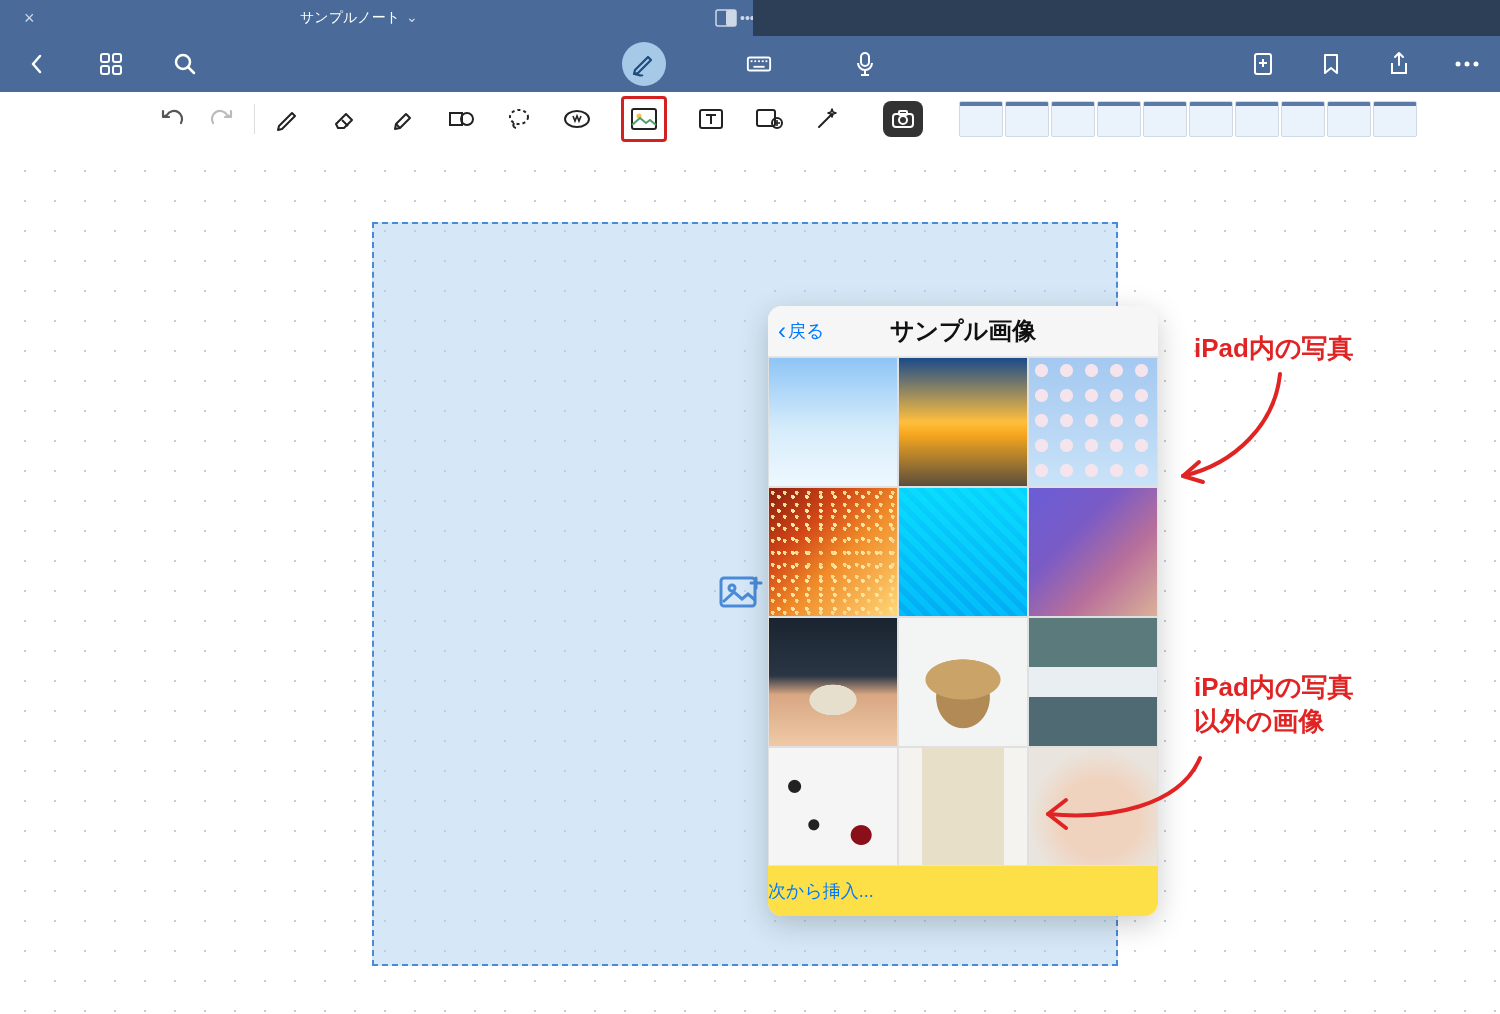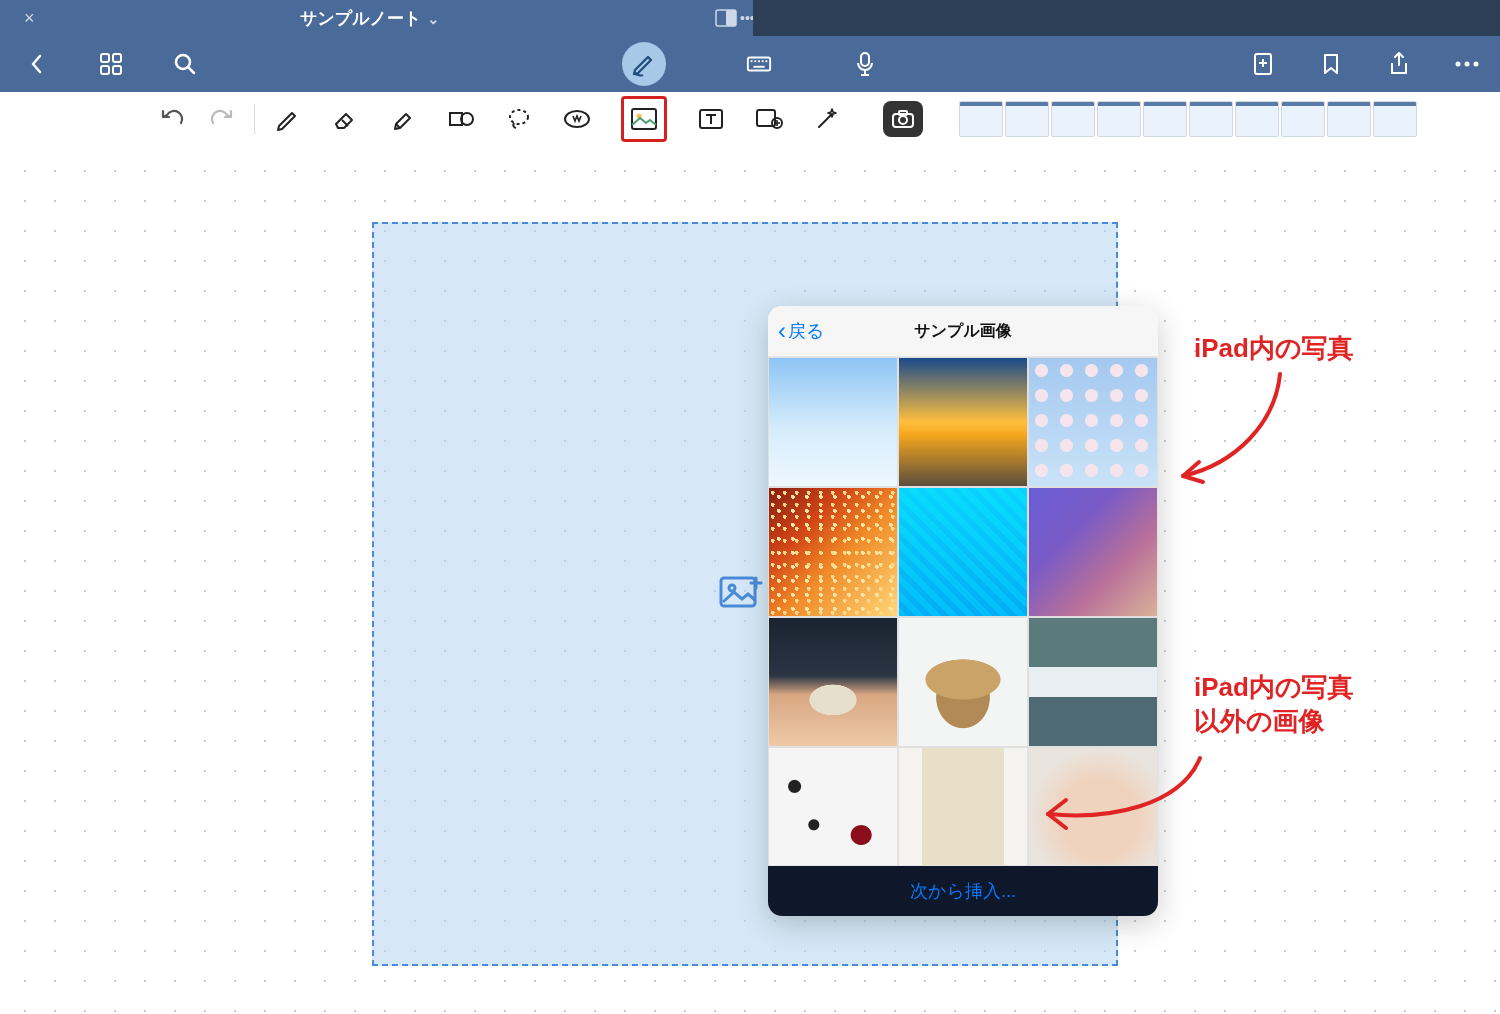--- a/index.html
+++ b/index.html
@@ -1,18 +1,18 @@
 <!DOCTYPE html>
 <html><head>
 <meta charset="utf-8">
 <style>
 html,body{margin:0;padding:0;width:1500px;height:1014px;overflow:hidden;font-family:-apple-system,"Hiragino Sans","Hiragino Kaku Gothic ProN",sans-serif;background:#fff}
 .statusbar{height:36px;background:#4a6b9a;display:flex;align-items:center;color:#fff;position:relative}
 .sb-close{position:absolute;left:24px;font-size:18px;color:#cfd8e6}
-.sb-title{position:absolute;left:300px;font-size:17px;font-weight:700}
+.sb-title{position:absolute;left:300px;font-size:14px;font-weight:400}
 .sb-title:after{content:"⌄";font-size:14px;margin-left:6px;color:#cfd8e6}
 .sb-split{position:absolute;left:715px;font-size:18px;color:#cfd8e6}
 .sb-more{position:absolute;left:740px;font-size:14px;color:#cfd8e6}
 .sb-darkpanel{position:absolute;left:753px;right:0;top:0;height:36px;background:#2d3f57}
 .topbar{height:56px;background:#4a6b9a;display:flex;align-items:center;position:relative}
 .tb-left{display:flex;gap:48px;margin-left:24px;align-items:center}
 .tb-icon{width:26px;height:26px;color:#fff;display:flex;align-items:center;justify-content:center;cursor:pointer}
 .tb-center{position:absolute;left:50%;transform:translateX(-50%);display:flex;gap:80px;align-items:center}
 .tb-pen-active{width:44px;height:44px;border-radius:50%;background:#a7c9e8;display:flex;align-items:center;justify-content:center}
 .tb-right{position:absolute;right:20px;display:flex;gap:42px;align-items:center}
@@ -26,36 +26,36 @@
 .tlb-thumbs{display:flex;gap:2px;margin-left:6px}
 .thumb{width:44px;height:36px;background:#eaf2fb;border:1px solid #d0d8e4;border-radius:2px;box-sizing:border-box;position:relative;overflow:hidden}
 .thumb:before{content:"";position:absolute;top:0;left:0;right:0;height:4px;background:#5a7ba8}
 .canvas-area{position:absolute;top:146px;left:0;right:0;bottom:0;background:#fff;background-image:radial-gradient(circle,#c5ccd6 1.2px,transparent 1.2px);background-size:30px 30px;background-position:10px 10px}
 .selection-rect{position:absolute;left:372px;top:76px;width:742px;height:740px;background:rgba(173,209,240,0.5);border:2px dashed #4a8bd8}
 .image-placeholder{position:absolute;left:718px;top:424px;width:46px;height:46px;color:#4a8bd8}
 .popover{position:absolute;left:768px;top:160px;width:390px;height:610px;background:#f6f6f6;border-radius:14px;box-shadow:0 8px 30px rgba(0,0,0,0.2);overflow:hidden;display:flex;flex-direction:column}
 .pop-header{height:50px;display:flex;align-items:center;border-bottom:1px solid #e5e5e5;background:#f6f6f6;position:relative}
 .pop-back{color:#007aff;font-size:18px;margin-left:10px;display:flex;align-items:center;cursor:pointer}
 .pop-back-chevron{font-size:24px;margin-right:2px}
-.pop-title{position:absolute;left:50%;transform:translateX(-50%);font-size:16px;font-weight:600;color:#111}
+.pop-title{position:absolute;left:50%;transform:translateX(-50%);font-size:24px;font-weight:600;color:#111}
 .pop-grid{flex:1;display:grid;grid-template-columns:repeat(3,1fr);grid-auto-rows:130px;overflow:hidden}
 .pop-cell{background:#ddd;border:0.5px solid #e0e0e0}
 .c1{background:linear-gradient(to bottom,#8ec5f5 0%,#d5ecfb 55%,#eef8ff 100%)}
 .c2{background:linear-gradient(to bottom,#1a4a8a 0%,#ffbf3d 50%,#f5a61e 60%,#5b4e3d 100%)}
 .c3{background:radial-gradient(circle,#f6e4ed 6px,rgba(0,0,0,0) 7px) 0 0/25px 25px,linear-gradient(#a4c8f0,#c9e3f8);background-blend-mode:normal}
 .c4{background:radial-gradient(circle at 30% 40%,#ffd98b 2px,transparent 2px),radial-gradient(circle at 70% 62%,#ffe4a3 2px,transparent 2px),linear-gradient(135deg,#8a1f12 0%,#d24617 30%,#f08a28 55%,#ffd777 100%);background-size:12px 12px,14px 14px,100% 100%}
 .c5{background:repeating-linear-gradient(45deg,#1fb5ef 0 6px,#17a2dc 6px 12px),linear-gradient(#2bc4fb,#0b8ed6);background-blend-mode:overlay}
 .c6{background:linear-gradient(135deg,#695dd6 0%,#7a5bc6 35%,#b76f9a 65%,#dbb199 100%)}
 .c7{background:radial-gradient(ellipse 40px 26px at 50% 64%,#e6dfce 58%,rgba(0,0,0,0) 60%),linear-gradient(to bottom,#1a2430 0%,#2a3545 45%,#d8a782 60%,#efc9a6 100%)}
 .c8{background:radial-gradient(ellipse 56px 30px at 50% 48%,#caa368 66%,rgba(0,0,0,0) 68%),radial-gradient(ellipse 40px 46px at 50% 62%,#b18a56 66%,rgba(0,0,0,0) 68%),#f3f4f4}
 .c9{background:linear-gradient(to bottom,#5a7a7c 0%,#5a7a7c 38%,#e9eef2 38%,#e9eef2 62%,#4f6a72 62%,#4f6a72 100%)}
 .c10{background:radial-gradient(circle at 20% 30%,#222 6px,transparent 7px),radial-gradient(circle at 35% 60%,#222 5px,transparent 6px),radial-gradient(ellipse at 72% 68%,#8a0f1a 10px,transparent 11px),#f5f5f5}
 .c11{background:linear-gradient(to right,#f4f3f0 0%,#f4f3f0 18%,#e8dfc9 18%,#e8dfc9 82%,#f4f3f0 82%,#f4f3f0 100%)}
 .c12{background:radial-gradient(ellipse at 55% 55%,#f0d3bf 40%,#e9e4dd 70%)}
-.pop-footer{height:50px;display:flex;align-items:center;justify-content:center;background:#0f172a;border-top:1px solid #e5e5e5}
+.pop-footer{height:50px;display:flex;align-items:center;justify-content:flex-start;background:#fde047;border-top:1px solid #e5e5e5}
 .pop-footer-link{color:#007aff;font-size:18px;cursor:pointer}
 .annotation{position:absolute;color:#e02424;font-size:26px;font-weight:700;line-height:1.3}
 .anno1{left:1194px;top:186px}
 .anno2{left:1194px;top:525px}
 .arrow{position:absolute;pointer-events:none}
 svg{display:block}
 </style>
 </head>
 <body>
 

